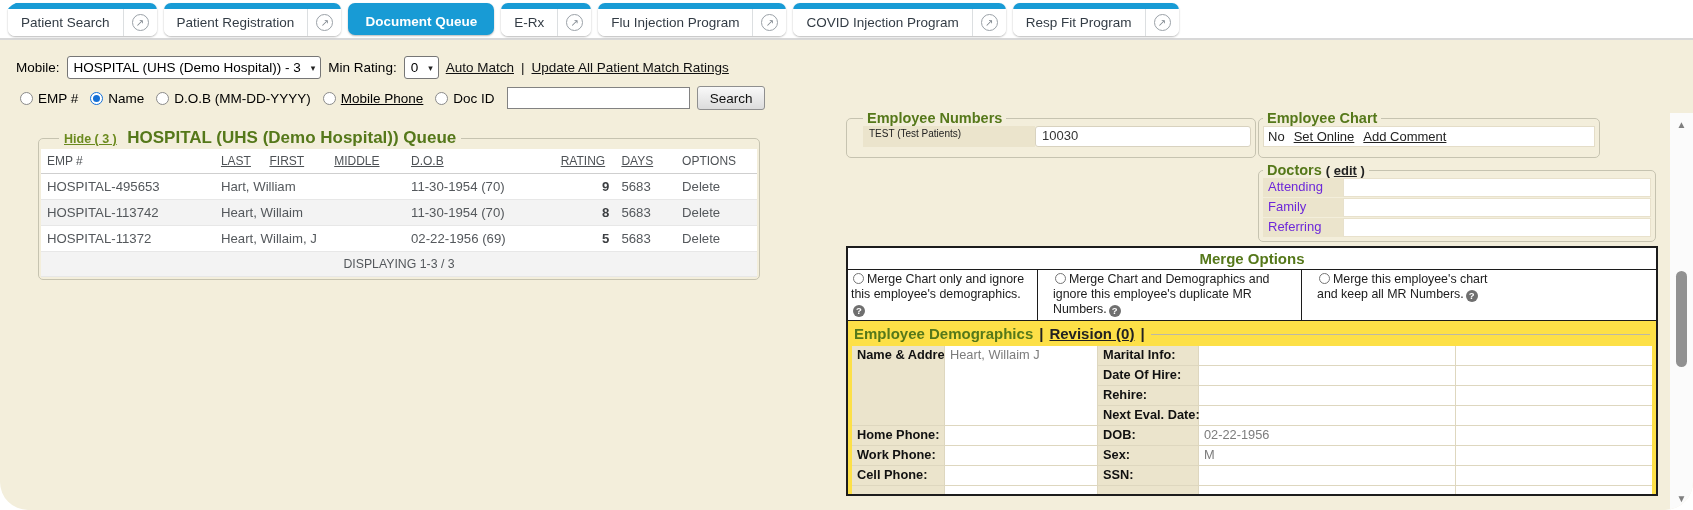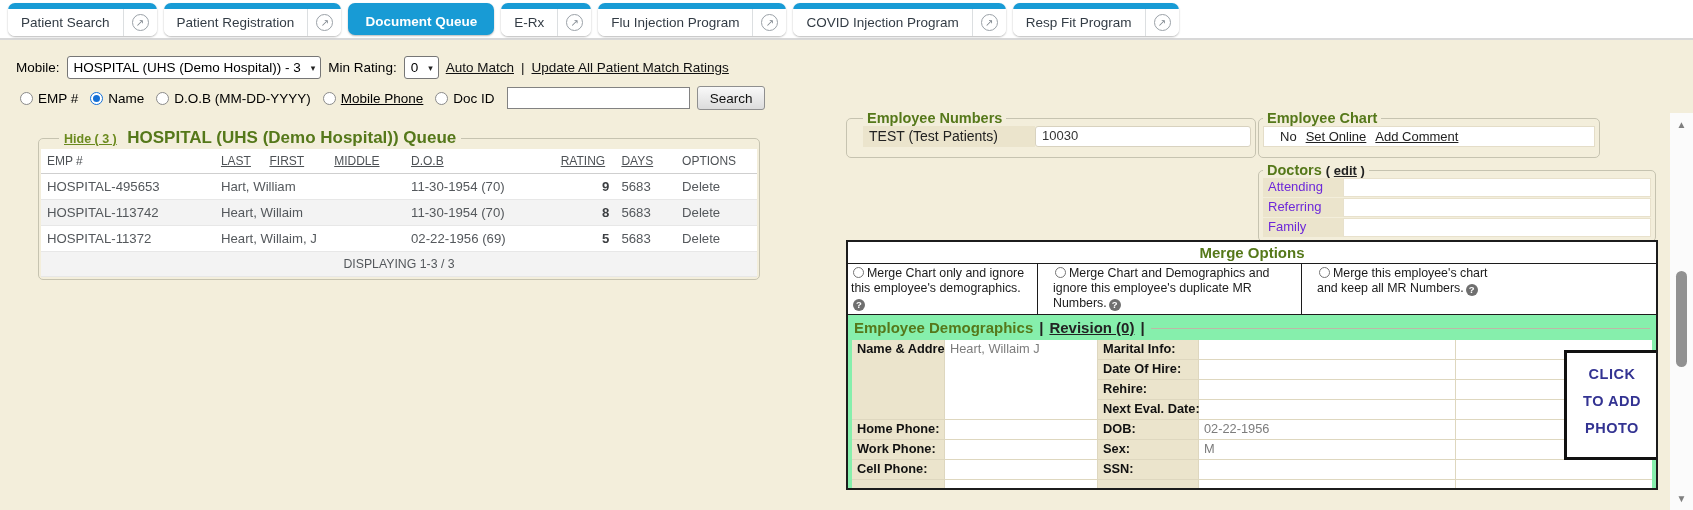--- a/index.html
+++ b/index.html
@@ -1,17 +1,17 @@
 <!DOCTYPE html>
 <html><head>
 <meta charset="utf-8">
 <style>
   * { box-sizing: border-box; margin: 0; padding: 0; }
   html,body { font-family: "Liberation Sans", sans-serif; }
-  .screen { position:relative; width:1693px; height:510px; background:#fff; overflow:hidden; }
+  .screen { position:relative; width:1693px; height:510px; background:#fff; overflow:hidden;border-radius:28px; }
 
   
   .tabbar { position:absolute; top:0; left:0; width:1693px; height:40px; background:#ffffff;
             border-bottom:2px solid #d8d8d8; display:flex; align-items:flex-start; padding:3px 0 0 8px; gap:7px; }
   .tab { display:flex; flex-direction:column; border-radius:7px; overflow:hidden;
          box-shadow:0 1px 2px rgba(0,0,0,.28); cursor:pointer; flex:0 0 auto; }
   .tab-cap { height:6px; background:#189bd5; }
   .tab-body { display:flex; align-items:center; background:#fff; height:27px; }
   .tab-label { padding:0 13px; font-size:13.5px; color:#333c45; white-space:nowrap; }
   .tab-iconseg { border-left:1px solid #dcdfe1; height:100%; display:flex; align-items:center; padding:0 8px; }
@@ -59,34 +59,34 @@
   td.rating { font-weight:bold; color:#3c3f42; text-align:right; padding-right:18px; }
   td.foot { background:#f3f3f3; text-align:center; font-size:12.3px; color:#54585c; padding:6px; border-bottom:none; }
 
   
   .fs { position:absolute; padding:0 4px 4px; background:transparent; }
   .fs legend { color:#55781a; font-weight:bold; font-size:14.5px; padding:0 4px; margin-left:0; white-space:nowrap; }
   .fs-en { left:846px; top:70px; width:410px; height:48px;padding-left:16px; }
   .fs-ec { left:1258px; top:70px; width:342px; height:48px; }
   .fs-doc { left:1258px; top:122px; width:398px; height:80px; }
   .chip-row { display:flex; }
-  .cell-label { background:#ebe4cc; padding:2px 6px; font-size:14px; color:#222; width:172px; flex:0 0 auto; }
+  .cell-label { background:#ebe4cc; padding:2px 6px; font-size:10px; color:#222; width:172px; flex:0 0 auto; }
   .cell-field { background:#fff; border:1px solid #d8d2bf; border-radius:3px; flex:1; padding:1px 6px; font-size:13px; color:#333; min-height:21px; }
-  .chart-row { background:#fff; border:1px solid #e4ddc8; padding:1px 16px; font-size:13px; color:#222;
+  .chart-row { background:#fff; border:1px solid #e4ddc8; padding:1px 4px; font-size:13px; color:#222;
                display:flex; gap:9px; align-items:center; min-height:21px; }
   .chart-link { text-decoration:underline; cursor:pointer; }
   .edit-wrap { color:#222; font-size:13px; font-weight:bold; }
   .edit-link { text-decoration:underline; cursor:pointer; }
   .doc-row { display:flex; margin-bottom:1px; }
   .doc-label { background:#ebe4cc; width:80px; padding:1px 5px; font-size:13px; color:#6d28d9; flex:0 0 auto; }
   .doc-field { background:#fff; border:1px solid #e8e1cc; flex:1; min-height:19px; font-size:13px; color:#555; padding:0 4px; }
 
   
-  .merge-wrap { position:absolute; left:846px; top:200px; width:812px; height:250px;
-                border:2px solid #1c1c1c; background:#86efac; overflow:hidden; }
+  .merge-wrap { position:absolute; left:846px; top:206px; width:812px; height:250px;
+                border:2px solid #1c1c1c; background:#fde047; overflow:hidden; }
   .merge-header { height:22px; border-bottom:1px solid #1c1c1c; background:#fff; display:flex;
                   align-items:center; justify-content:center; font-weight:bold; font-size:15px; color:#55781a; }
   .merge-opts { display:flex; border-bottom:1px solid #1c1c1c; background:#fff;gap:12px; }
   .mo-cell { padding:2px 3px 3px; font-size:12.4px; line-height:1.2; color:#1c1c1c;
              border-right:1px solid #1c1c1c; min-height:35px; cursor:pointer; }
   .mo-1 { width:190px; flex:0 0 auto; } .mo-2 { width:252px; flex:0 0 auto; } .mo-3 { flex:1; border-right:none; }
   .mo-3 .mo-text { display:inline; } .mo-3 { max-width:none; }
   .mo-3-inner { display:inline-block; width:192px; }
   .mradio { display:inline-block; width:11px; height:11px; border:1px solid #757575; border-radius:50%;
             background:#fff; vertical-align:-1px; margin:0 3px 0 2px; }
@@ -305,25 +305,25 @@
     <fieldset class="fs fs-doc">
       <legend>
         <span>Doctors</span>
         <span class="edit-wrap"> <span>(</span> <span class="edit-link">edit</span> <span>)</span></span>
       </legend>
       <div class="doc-row">
         <span class="doc-label">Attending</span>
         <span class="doc-field"></span>
       </div>
       <div class="doc-row">
+        <span class="doc-label">Family</span>
+        <span class="doc-field"></span>
+      </div>
+      <div class="doc-row">
         <span class="doc-label">Referring</span>
-        <span class="doc-field"></span>
-      </div>
-      <div class="doc-row">
-        <span class="doc-label">Family</span>
         <span class="doc-field"></span>
       </div>
     </fieldset>
 
     <div class="merge-wrap">
       <div class="merge-header">Merge Options</div>
       <div class="merge-opts">
         <div class="mo-cell mo-1">
           <span class="mradio"></span><span class="mo-text">Merge Chart only and ignore this employee's demographics.</span><span class="help-icon">?</span>
         </div>
@@ -377,25 +377,20 @@
         <div class="dv"></div>
         <div class="dv"></div>
 
         <div class="dl"></div>
         <div class="dv"></div>
         <div class="dl"></div>
         <div class="dv"></div>
         <div class="dv"></div>
       </div>
 
-      <div class="photo-box">
-        <div>CLICK</div>
-        <div>TO ADD</div>
-        <div>PHOTO</div>
-      </div>
     </div>
   </div>
 
   <div class="vscroll">
     <div class="vs-arrow vs-up">▲</div>
     <div class="vs-thumb"></div>
     <div class="vs-arrow vs-down">▼</div>
   </div>
 
 </div>

